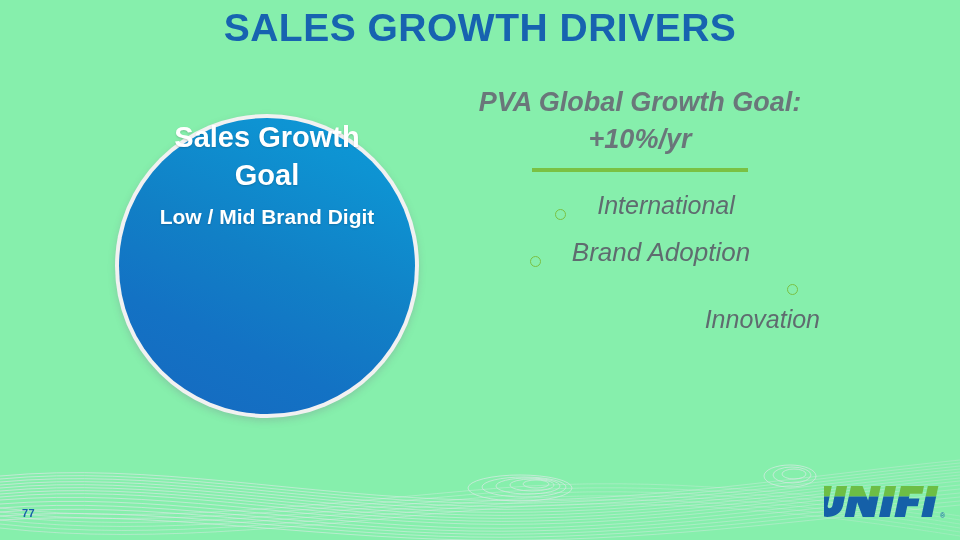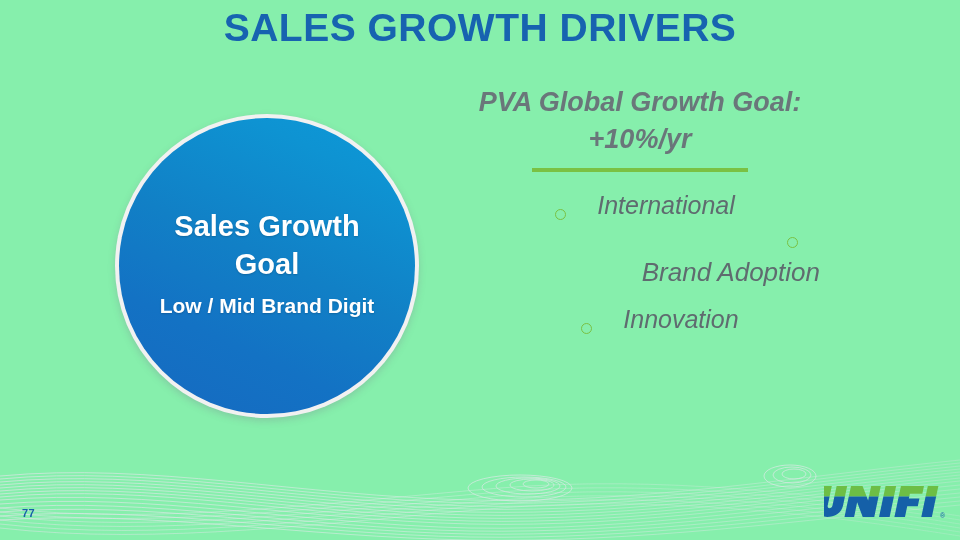--- a/index.html
+++ b/index.html
@@ -50,21 +50,20 @@
     position: absolute;
     left: 4px;
     top: 4px;
     width: 296px;
     height: 296px;
     border-radius: 50%;
     background: linear-gradient(205deg, #0d9ad9 0%, #0e93d2 18%, #1180c6 48%, #1372c4 72%, #1669c0 100%);
     display: flex;
     flex-direction: column;
     align-items: center;
-    justify-content: center;
     box-sizing: border-box;
     padding-bottom: 6px;
   }
   #goal-title {
     color: #ffffff;
     font-size: 29px;
     font-weight: bold;
     line-height: 38px;
     text-align: center;
     width: 250px;
@@ -123,22 +122,22 @@
     flex: 0 0 auto;
     margin-right: 22px;
   }
   .driver-label {
     color: #5F6B6F;
     font-size: 25px;
     line-height: 30px;
     white-space: nowrap;
   }
   .driver-item.item-0 { padding-left: 10px; }
-  .driver-item.item-1 { padding-left: 0px; flex-direction: column; }
-  .driver-item.item-2 { padding-left: 40px; }
+  .driver-item.item-1 { padding-left: 0px; }
+  .driver-item.item-2 { padding-left: 40px; flex-direction: column; }
   .driver-item.item-1 .driver-label { font-size: 26px; }
 
   
   #bottom-ribbon {
     position: absolute;
     left: 0;
     bottom: 0;
     width: 960px;
     height: 110px;
     pointer-events: none;

